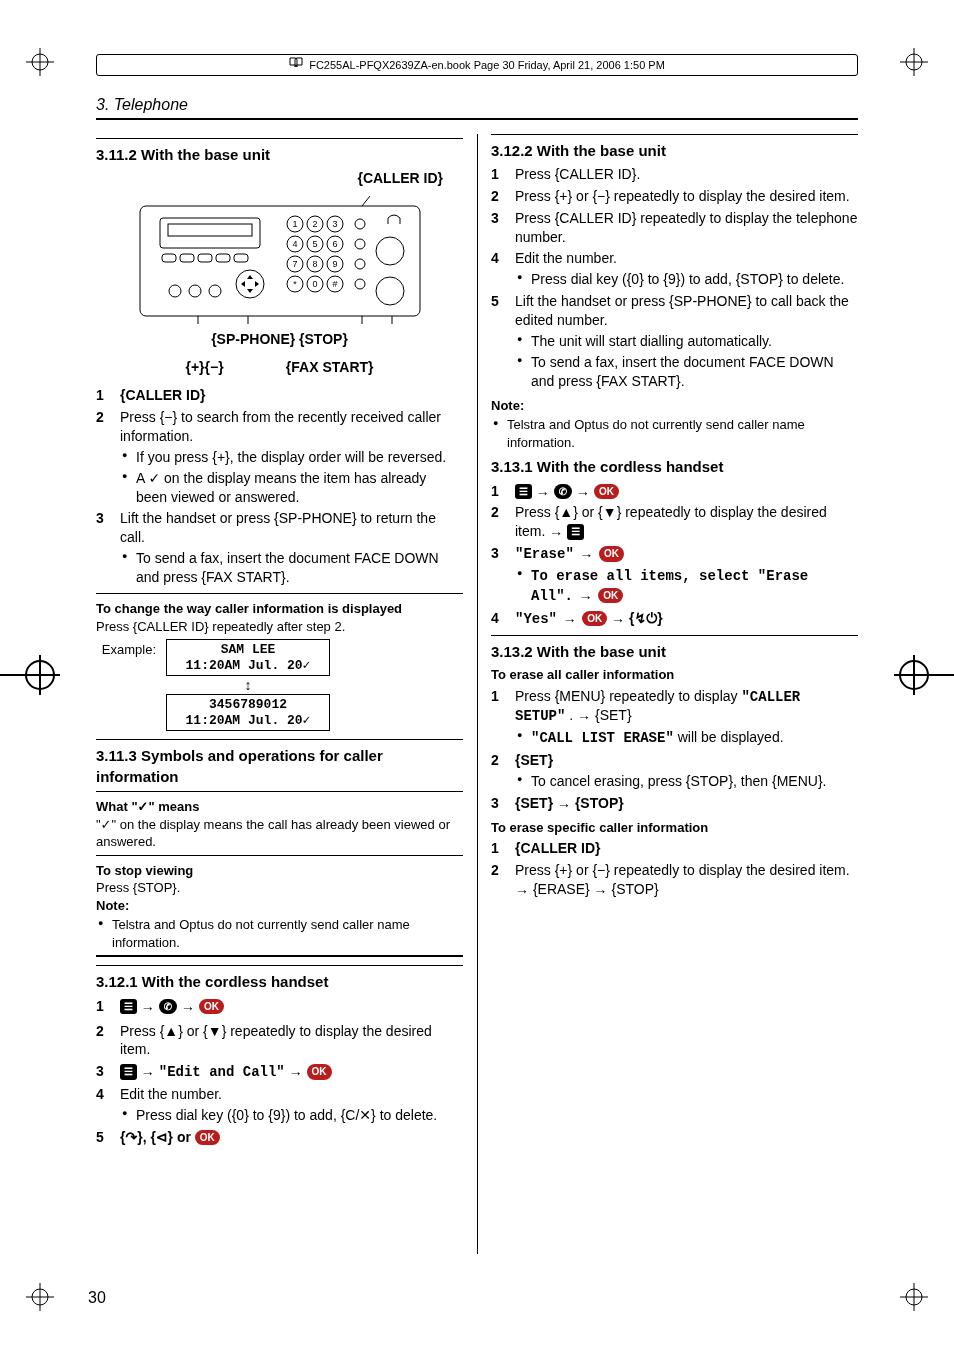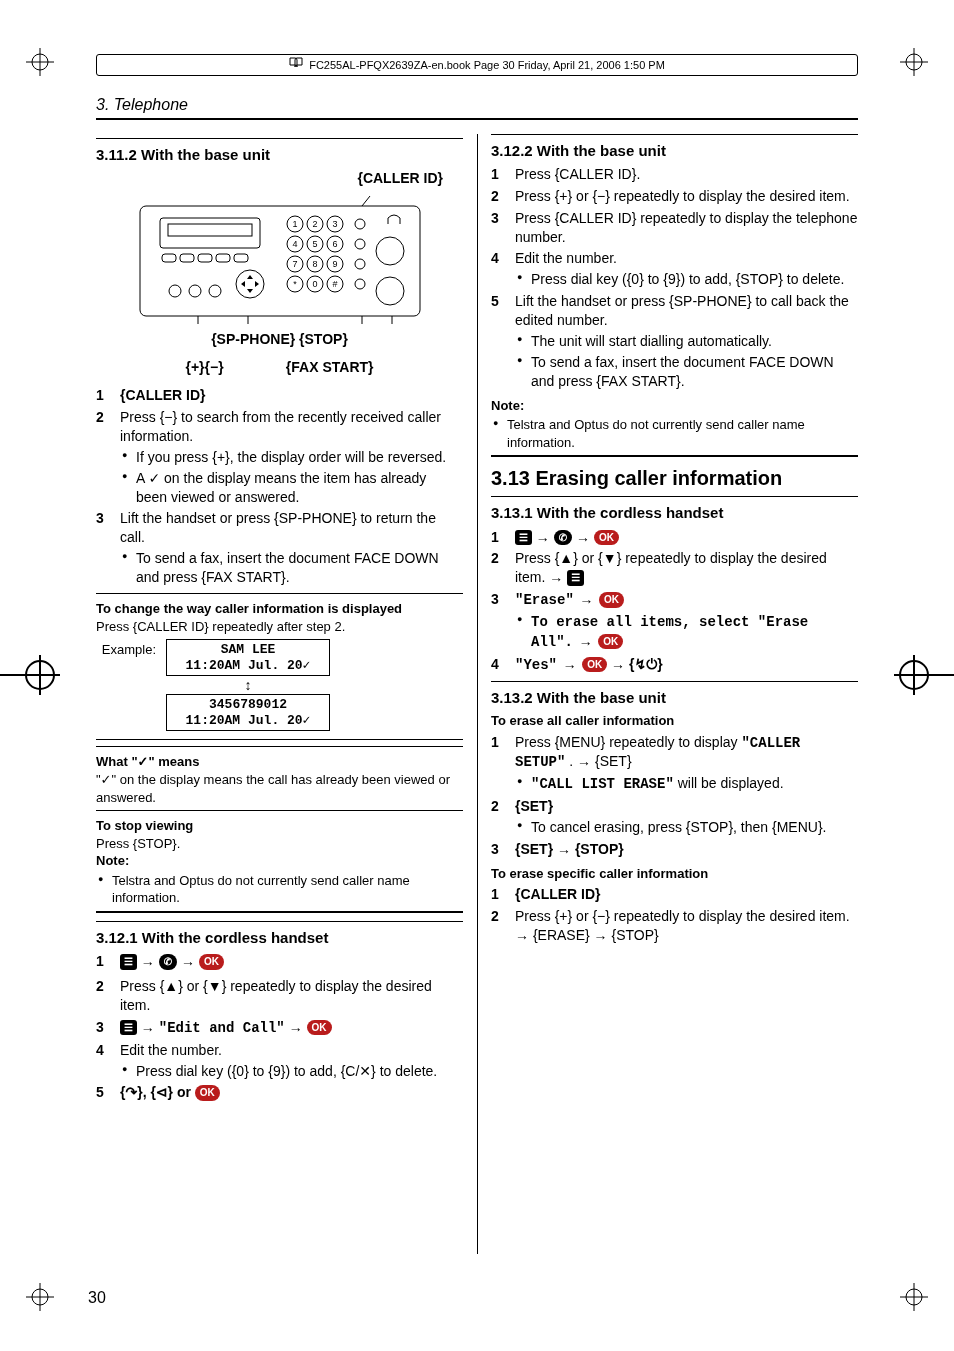--- a/index.html
+++ b/index.html
@@ -301,20 +301,21 @@
             <div class="example-box">
               <div>3456789012</div>
               <div>11:20AM Jul. 20✓</div>
             </div>
           </div>
         </div>
       </div>
 
       <div>
         <div class="rule-thin"></div>
+        <div class="h3">3.11.3 Symbols and operations for caller information</div>
         <div class="rule-thin"></div>
         <div class="bold small">What "✓" means</div>
         <div class="small">"✓" on the display means the call has already been viewed or answered.</div>
         <div class="rule-thin"></div>
         <div class="bold small">To stop viewing</div>
         <div class="small">Press {STOP}.</div>
         <div class="bold small">Note:</div>
         <ul class="bullets small">
           <li>Telstra and Optus do not currently send caller name information.</li>
         </ul>
@@ -381,25 +382,20 @@
               <li>To send a fax, insert the document FACE DOWN and press {FAX START}.</li>
             </ul>
           </li>
         </ol>
         <div class="bold small">Note:</div>
         <ul class="bullets small">
           <li>Telstra and Optus do not currently send caller name information.</li>
         </ul>
       </div>
 
-      <div>
-        <div class="rule-thick"></div>
-        <div class="h2">3.13 Erasing caller information</div>
-        <div class="rule-thin"></div>
-      </div>
 
       <div>
         <div class="h3">3.13.1 With the cordless handset</div>
         <ol class="steps">
           <li><span class="num">1</span>
             <span class="menu-badge">☰</span>
             <span> → </span>
             <span class="pill">✆</span>
             <span> → </span>
             <span class="ok-badge">OK</span>

